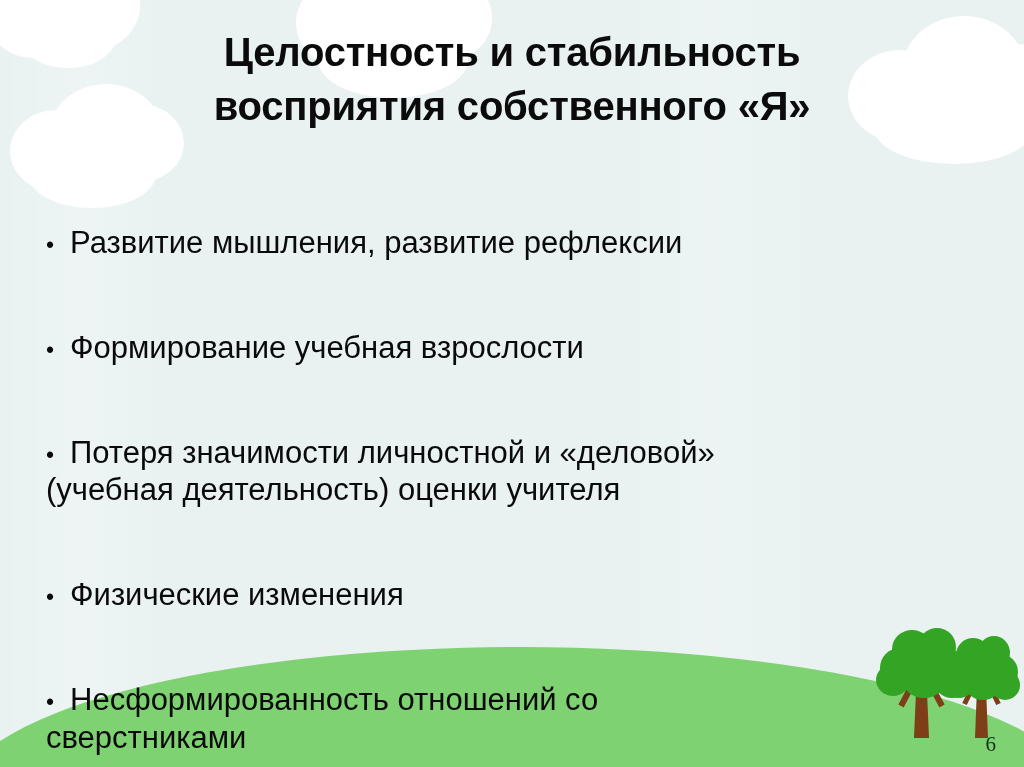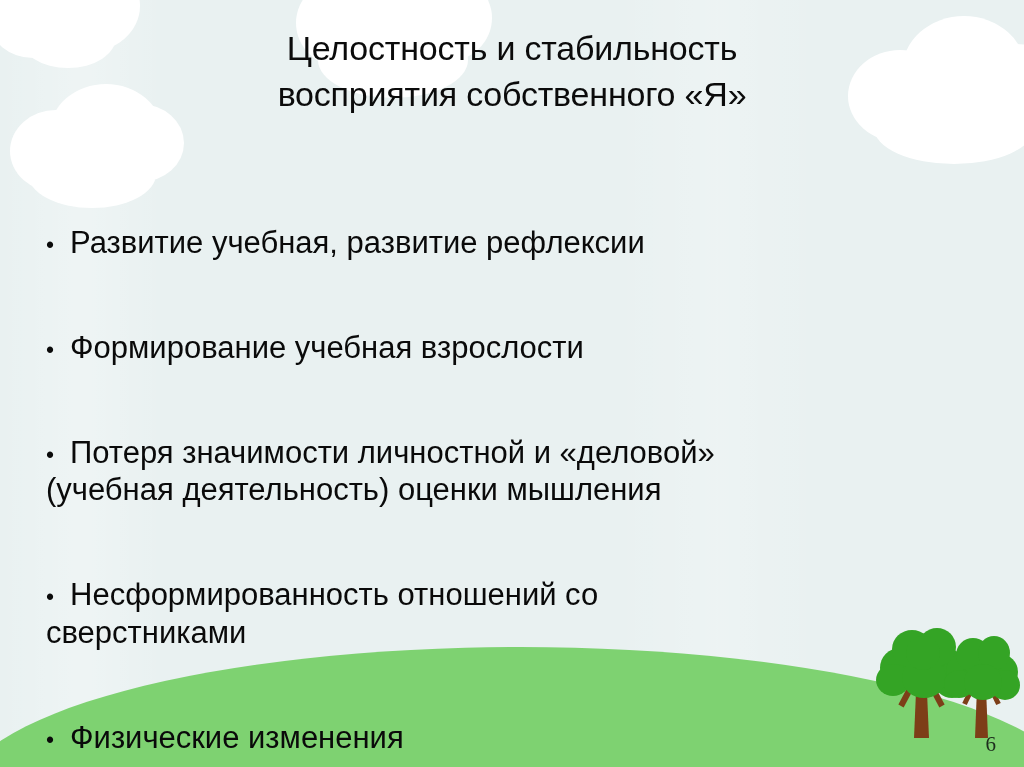--- a/index.html
+++ b/index.html
@@ -80,24 +80,24 @@
     border-radius: 50%;
   }
 
   
   .title {
     position: absolute;
     left: 60px;
     top: 26px;
     width: 904px;
     text-align: center;
-    font-size: 34px;
+    font-size: 40px;
     line-height: 1.34;
     color: #0b0b0b;
-    font-weight: 400;
+    font-weight: 700;
     letter-spacing: -0.2px;
     white-space: pre-line;
   }
 
   
   .body {
     position: absolute;
     left: 46px;
     top: 186px;
     width: 930px;
@@ -193,38 +193,38 @@
     <div class="leaf" style="left:46px; top:34px; width:30px; height:30px;"></div>
     <div class="leaf" style="left:20px; top:28px; width:38px; height:36px;"></div>
   </div>
 
   <div class="title">Целостность и стабильность
 восприятия собственного «Я»</div>
 
   <div class="body">
 
     <div class="bullet">
-      <span class="dot">•</span><span class="txt">Развитие учебная, развитие рефлексии</span>
+      <span class="dot">•</span><span class="txt">Развитие мышления, развитие рефлексии</span>
     </div>
 
     <div class="bullet">
       <span class="dot">•</span><span class="txt">Формирование учебная взрослости</span>
     </div>
 
     <div class="bullet">
       <span class="dot">•</span><span class="txt">Потеря значимости личностной и «деловой»
-(учебная деятельность) оценки мышления</span>
+(учебная деятельность) оценки учителя</span>
+    </div>
+
+    <div class="bullet">
+      <span class="dot">•</span><span class="txt">Физические изменения</span>
     </div>
 
     <div class="bullet">
       <span class="dot">•</span><span class="txt">Несформированность отношений со
 сверстниками</span>
     </div>
 
-    <div class="bullet">
-      <span class="dot">•</span><span class="txt">Физические изменения</span>
-    </div>
-
   </div>
 
   <div class="pageno">6</div>
 
 </div>
 
 </body></html>

